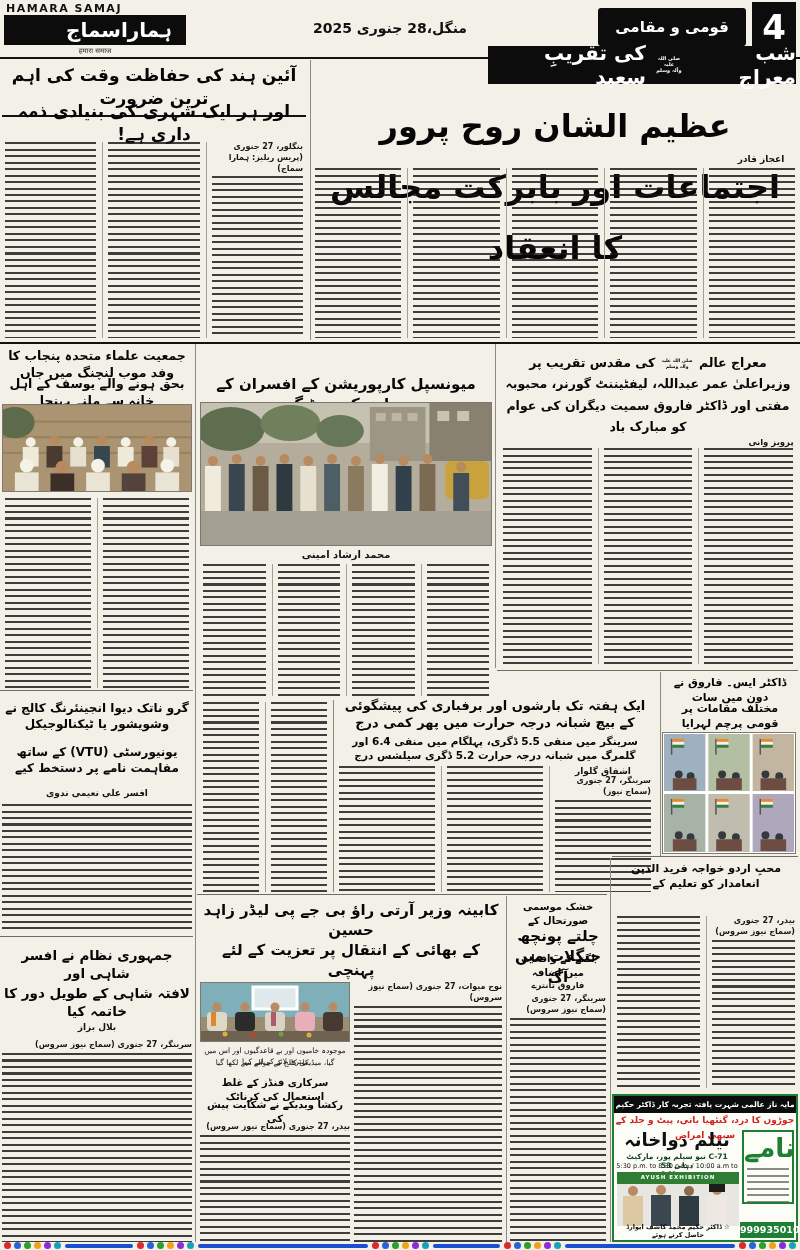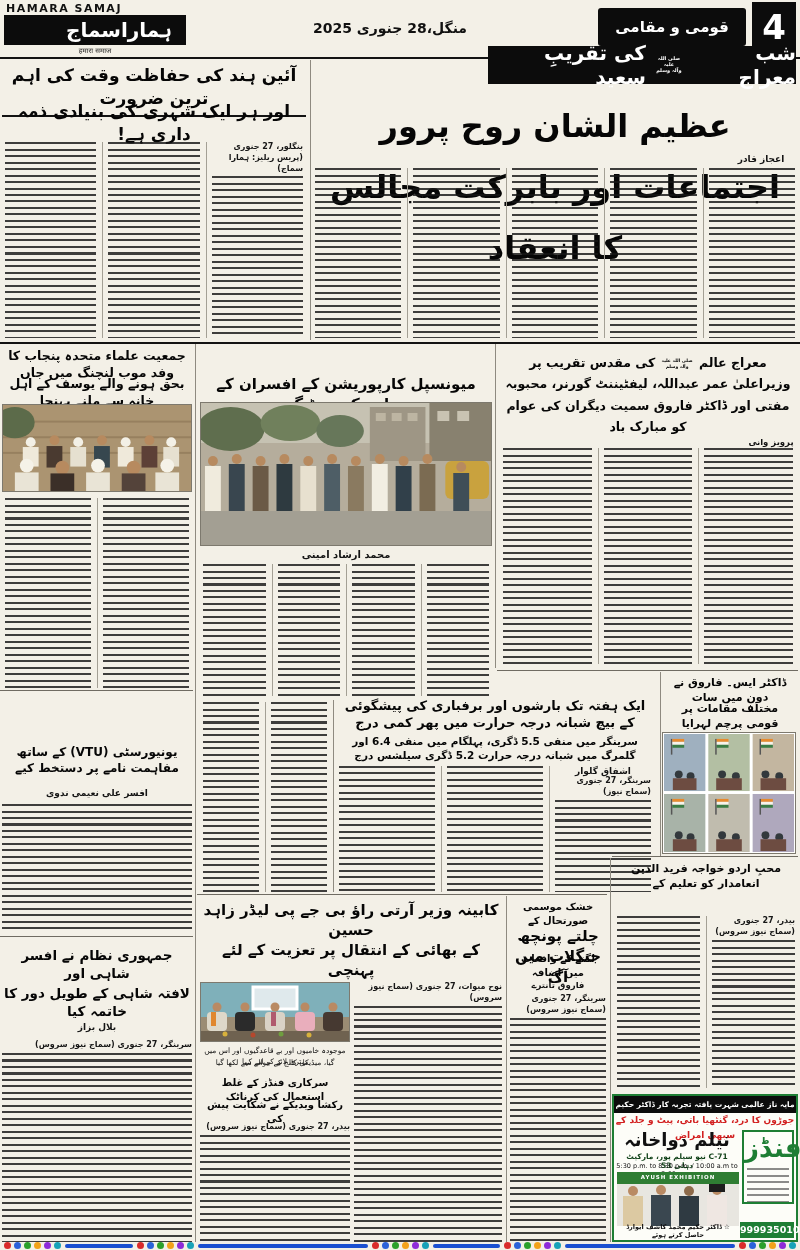--- a/index.html
+++ b/index.html
@@ -365,38 +365,39 @@
   </div>
 
   <div class="abs hl" style="left:200px;top:1076px;width:150px;font-size:10px;">سرکاری فنڈز کے غلط استعمال کی کرناٹک</div>
   <div class="abs hl" style="left:200px;top:1098px;width:150px;font-size:10px;">رکشا ویدیکے نے شکایت پیش کی</div>
   <div class="abs" style="left:200px;top:1122px;width:150px;height:120px;display:flex;flex-direction:column;">
     <div class="dl">بیدر، 27 جنوری (سماج نیوز سروس)</div>
     <div class="sim" style="flex:1;"></div>
   </div>
 
   <div class="hr" style="left:0;top:690px;width:193px;"></div>
+  <div class="abs hl" style="left:2px;top:700px;width:190px;font-size:12px;">گرو ناتک دیوا انجینئرنگ کالج نے وشویشور یا ٹیکنالوجیکل</div>
   <div class="abs hl" style="left:2px;top:744px;width:190px;font-size:12px;">یونیورسٹی (VTU) کے ساتھ مفاہمت نامے پر دستخط کیے</div>
   <div class="abs by" style="left:2px;top:788px;width:190px;font-size:9px;">افسر علی نعیمی ندوی</div>
   <div class="abs sim" style="left:2px;top:804px;width:190px;height:128px;"></div>
 
   <div class="hr" style="left:0;top:936px;width:193px;"></div>
   <div class="abs hl" style="left:2px;top:946px;width:190px;font-size:13.5px;">جمہوری نظام نے افسر شاہی اور</div>
   <div class="abs hl" style="left:2px;top:984px;width:190px;font-size:13.5px;">لافتہ شاہی کے طویل دور کا خاتمہ کیا</div>
   <div class="abs by" style="left:2px;top:1022px;width:190px;font-size:9px;">بلال بزاز</div>
   <div class="abs" style="left:2px;top:1040px;width:190px;height:202px;display:flex;flex-direction:column;">
     <div class="dl">سرینگر، 27 جنوری (سماج نیوز سروس)</div>
     <div class="sim" style="flex:1;"></div>
   </div>
 
   <div class="abs" style="left:612px;top:1094px;width:186px;height:148px;border:2px solid #1e7e34;background:#fdfdf8;">
     <div class="blackbox rtl" style="height:17px;font-size:7.5px;font-weight:700;text-align:center;line-height:17px;">مایہ ناز عالمی شہرت یافتہ تجربہ کار ڈاکٹر حکیم کی نگرانی میں</div>
     <div class="rtl" style="height:15px;color:#d21f1f;font-size:9px;font-weight:700;text-align:center;line-height:15px;">جوڑوں کا درد، گنٹھیا باتی، پیٹ و جلد کے سبھی امراض</div>
     <div style="position:absolute;right:2px;top:34px;width:52px;height:74px;border:2px double #1e7e34;text-align:center;">
-      <div style="color:#1e7e34;font-size:26px;font-weight:700;line-height:1.3;">فنڈز</div>
+      <div style="color:#1e7e34;font-size:26px;font-weight:700;line-height:1.3;">نامے</div>
       <div class="sim" style="height:34px;margin:2px 3px;opacity:.6;"></div>
     </div>
     <div class="rtl" style="position:absolute;right:58px;top:33px;left:2px;font-size:18px;font-weight:700;text-align:center;">نیلم دواخانہ</div>
     <div class="rtl" style="position:absolute;right:58px;top:56px;left:2px;font-size:7.5px;font-weight:700;text-align:center;color:#14451c;">C-71 نیو سیلم پور، مارکیٹ دہلی 53</div>
     <div style="position:absolute;right:58px;top:66px;left:2px;font-size:6.5px;text-align:center;">
       <span>5:30 p.m. to 8:30 p.m.</span> /
       <span>10:00 a.m to 2:00 p.m.</span>
     </div>
     <div style="position:absolute;left:3px;top:76px;width:122px;height:54px;">
       <svg viewBox="0 0 122 54" width="122" height="54" preserveAspectRatio="none">

